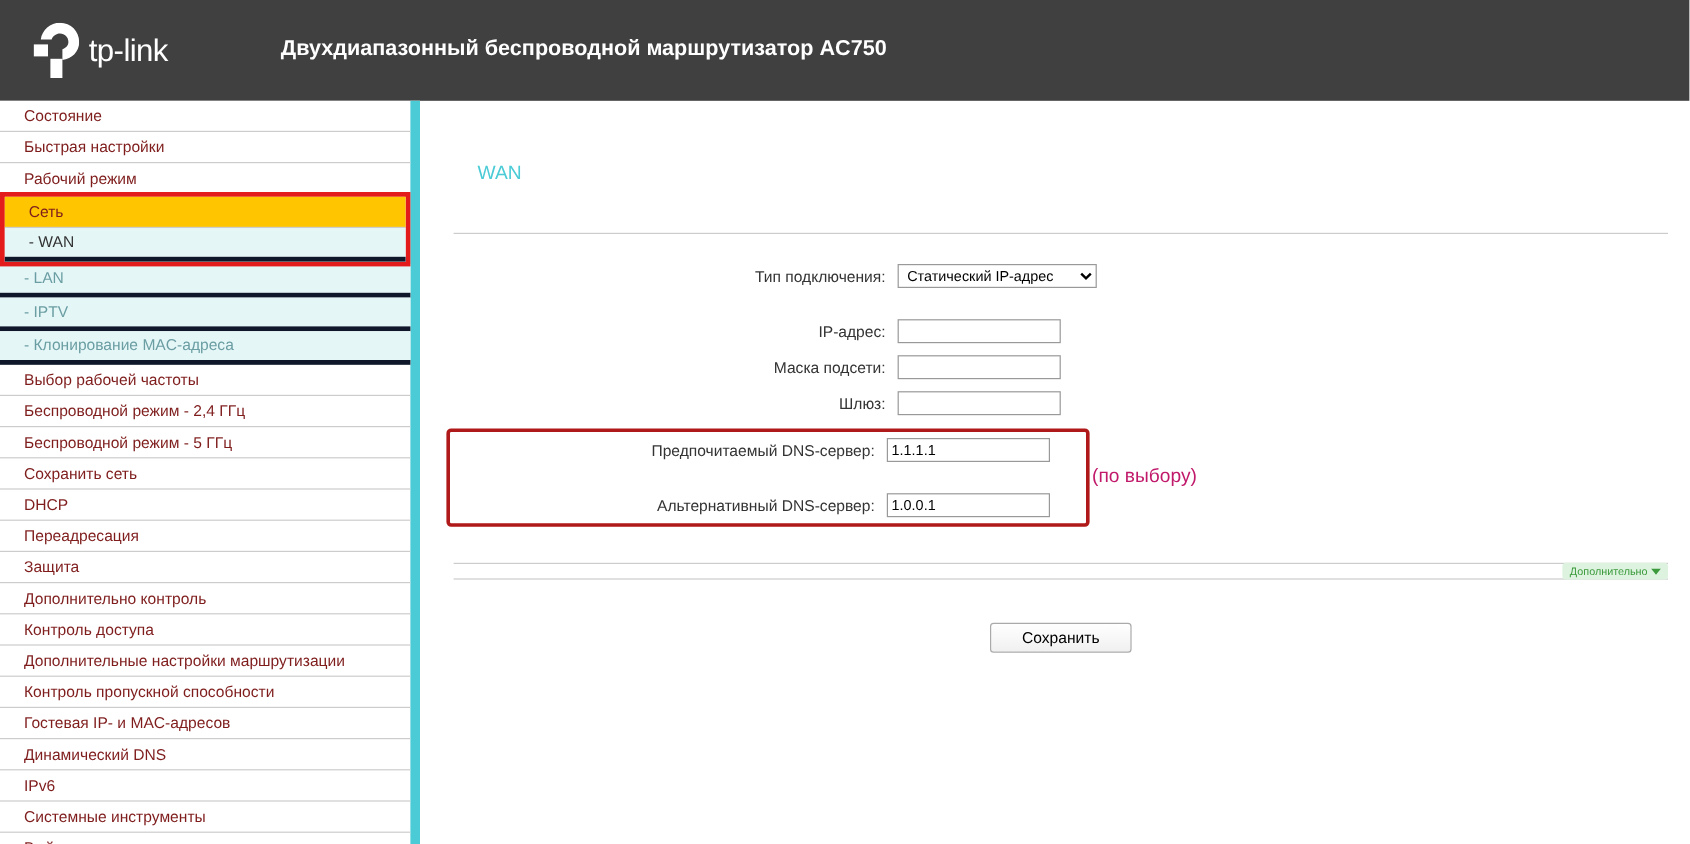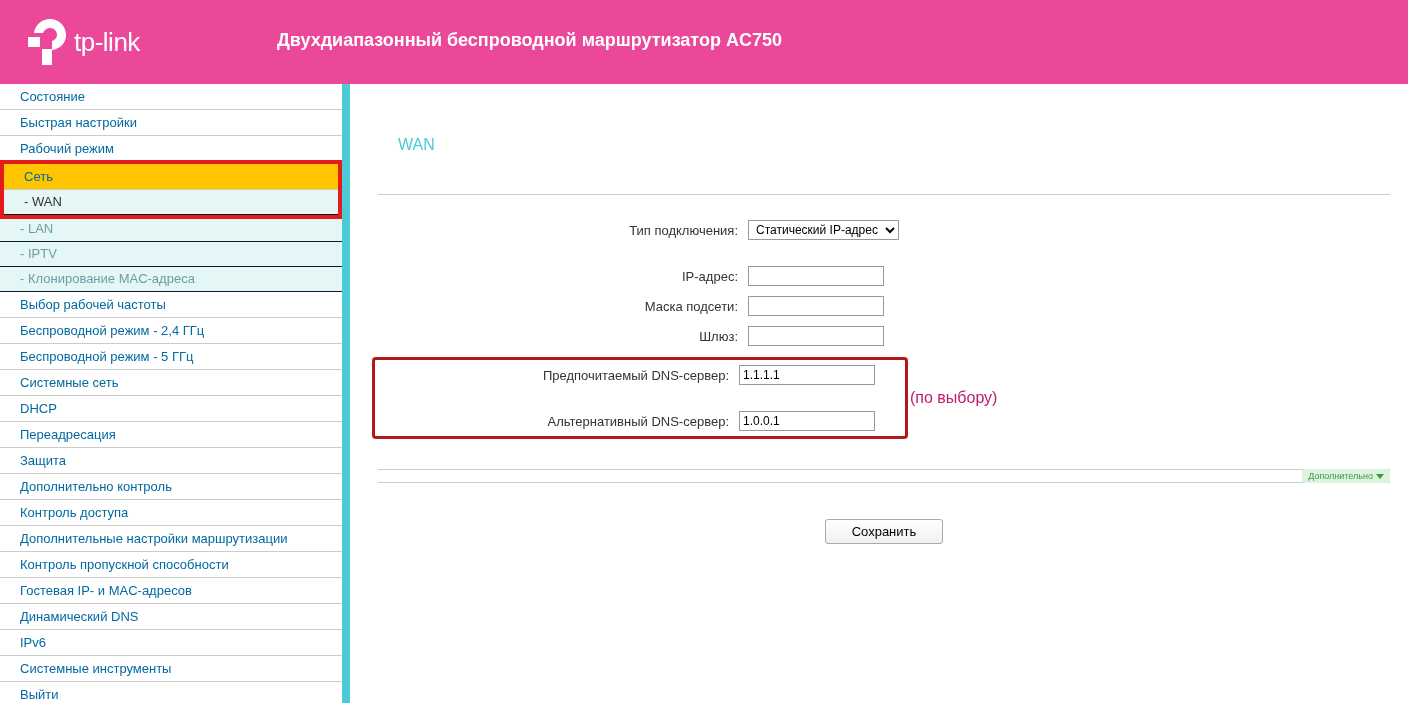--- a/index.html
+++ b/index.html
@@ -5,27 +5,26 @@
   * { box-sizing: border-box; margin: 0; padding: 0; }
   body {
     font-family: Arial, Helvetica, sans-serif;
     font-size: 13px;
     color: #333;
     background: #fff;
     width: 1408px;
   }
   
   .header {
-    background: #ec4899;
+    background: #404040;
     color: #fff;
     height: 84px;
     display: flex;
     align-items: center;
     padding-left: 28px;
-    gap: 43px;
   }
   .logo {
     display: flex;
     align-items: center;
     width: 200px;
   }
   .logo svg { margin-right: 8px; }
   .logo-text { font-size: 26px; font-weight: 400; letter-spacing: -0.5px; }
   .header-titles { margin-left: 6px; }
   .header-title { font-size: 18px; font-weight: bold; margin-bottom: 4px; }
@@ -37,31 +36,31 @@
     background: #fff;
     border-right: 8px solid #4acbd6;
     min-height: 619px;
   }
   .sidebar { padding: 0; }
   .nav-item {
     padding: 5px 8px 5px 20px;
     border-bottom: 1px solid #ccc;
     cursor: pointer;
     font-size: 13px;
-    color: #0369a1;
+    color: #7f1d1d;
     line-height: 15px;
     position: relative;
   }
   .nav-item.selected {
     background: #ffc600;
     font-weight: normal;
   }
   .nav-sub {
     padding: 5px 10px 5px 20px;
-    border-bottom: 1px solid #0f172a;
+    border-bottom: 4px solid #0f172a;
     background: #e5f6f7;
     color: #6b9ea3;
     cursor: pointer;
     font-size: 13px;
     line-height: 14px;
   }
   .nav-sub.active {
     color: #333;
     background: #e5f6f7;
   }
@@ -92,21 +91,21 @@
     font-size: 13px;
     color: #333;
   }
   .form-control { display:flex; align-items:center; }
   select.input, input.input {
     font-size: 12px;
     padding: 1px 3px;
     border: 1px solid #999;
     background: #fff;
     height: 20px;
-    width: 151px;
+    width: 166px;
   }
   input.input { width: 136px; }
   input.blurred { color: #ddd; }
   .note-red { color: #c11a6b; font-size: 16px; margin-left: 8px; }
   .dns-highlight {
     border: 3px solid #b01919;
     border-radius: 4px;
     padding: 4px 6px 4px 0;
     margin: 2px 0 2px -6px;
     width: 536px;
@@ -179,21 +178,21 @@
         <div class="nav-item selected">Сеть</div>
         <div class="nav-sub active">- WAN</div>
       </div>
       <div class="nav-sub">- LAN</div>
       <div class="nav-sub">- IPTV</div>
       <div class="nav-sub" style="position:relative">- Клонирование MAC-адреса</div>
 
       <div class="nav-item">Выбор рабочей частоты</div>
       <div class="nav-item">Беспроводной режим - 2,4 ГГц</div>
       <div class="nav-item">Беспроводной режим - 5 ГГц</div>
-      <div class="nav-item">Системные сеть</div>
+      <div class="nav-item">Сохранить сеть</div>
       <div class="nav-item">DHCP</div>
       <div class="nav-item">Переадресация</div>
       <div class="nav-item">Защита</div>
       <div class="nav-item">Дополнительно контроль</div>
       <div class="nav-item">Контроль доступа</div>
       <div class="nav-item">Дополнительные настройки маршрутизации</div>
       <div class="nav-item">Контроль пропускной способности</div>
       <div class="nav-item">Гостевая IP- и MAC-адресов</div>
       <div class="nav-item">Динамический DNS</div>
       <div class="nav-item">IPv6</div>

